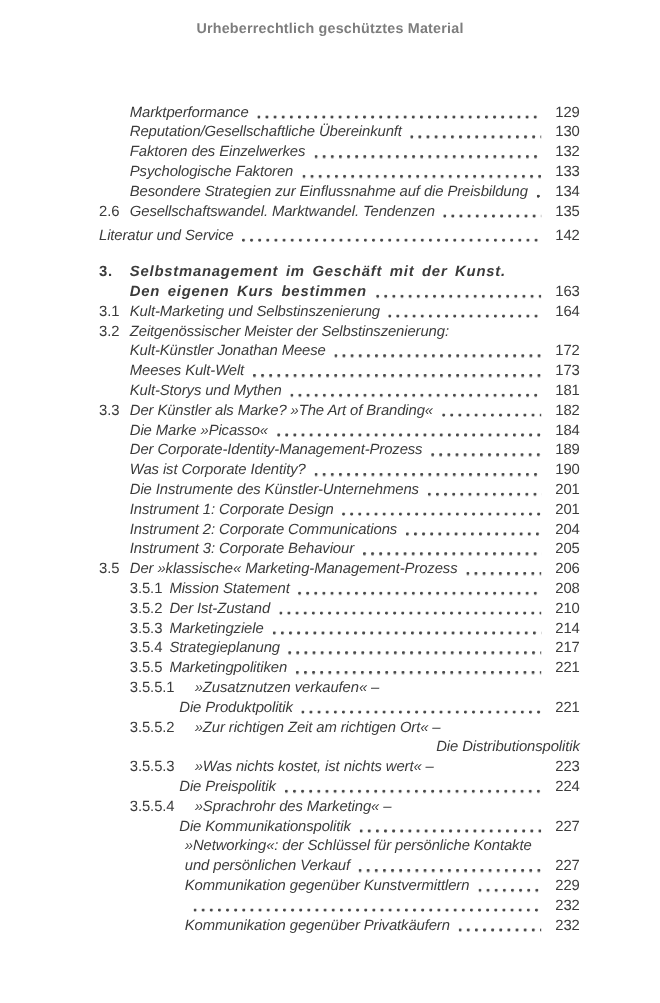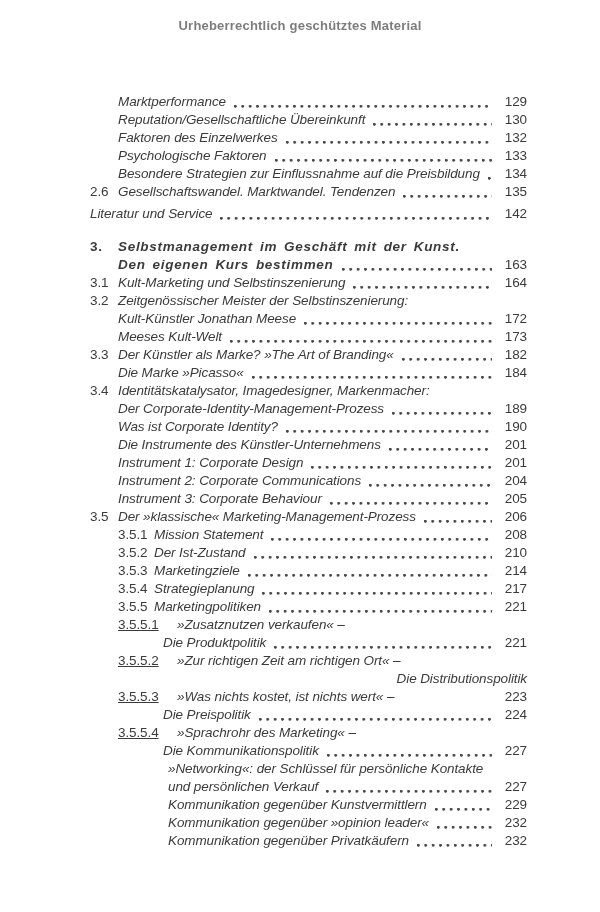--- a/index.html
+++ b/index.html
@@ -43,21 +43,21 @@
     line-height: 18px;
     white-space: nowrap;
   }
   .num { flex: 0 0 auto; margin-top: 12px; }
   .txt { flex: 0 0 auto; font-style: italic; }
 
   .lvl-l1 .num { width: 28px; }
   .lvl-l2 { padding-left: 28px; }
   .lvl-l2 .num { width: 36px; }
   .lvl-l3 { padding-left: 28px; }
-  .lvl-l3 .num { width: 59px; text-decoration: underline; }
+  .lvl-l3 .num { width: 59px; }
   .lvl-l4  { padding-left: 73px; }
   .lvl-l4b { padding-left: 80px; flex-direction: column; }
   .lvl-l5  { padding-left: 78px; }
 
   .bold .num, .bold .txt {
     font-weight: 700;
     letter-spacing: 0.7px;
     word-spacing: 2.5px;
   }
 
@@ -156,34 +156,36 @@
           <span class="leader"></span>
           <span class="pg">172</span>
         </div>
         <div class="row lvl-l1">
           <span class="num"></span>
           <span class="txt">Meeses Kult-Welt</span>
           <span class="leader"></span>
           <span class="pg">173</span>
         </div>
         <div class="row lvl-l1">
+          <span class="num"></span>
+          <span class="txt">Kult-Storys und Mythen</span>
+          <span class="leader"></span>
+          <span class="pg">181</span>
+        </div>
+        <div class="row lvl-l1">
           <span class="num">3.3</span>
           <span class="txt">Der Künstler als Marke? »The Art of Branding«</span>
           <span class="leader"></span>
           <span class="pg">182</span>
         </div>
         <div class="row lvl-l1">
           <span class="num"></span>
           <span class="txt">Die Marke »Picasso«</span>
           <span class="leader"></span>
           <span class="pg">184</span>
-        </div>
-        <div class="row lvl-l1">
-          <span class="num">3.4</span>
-          <span class="txt">Identitätskatalysator, Imagedesigner, Markenmacher:</span>
         </div>
         <div class="row lvl-l1">
           <span class="num"></span>
           <span class="txt">Der Corporate-Identity-Management-Prozess</span>
           <span class="leader"></span>
           <span class="pg">189</span>
         </div>
         <div class="row lvl-l1">
           <span class="num"></span>
           <span class="txt">Was ist Corporate Identity?</span>
@@ -293,21 +295,20 @@
           <span class="txt">und persönlichen Verkauf</span>
           <span class="leader"></span>
           <span class="pg">227</span>
         </div>
         <div class="row lvl-l5">
           <span class="txt">Kommunikation gegenüber Kunstvermittlern</span>
           <span class="leader"></span>
           <span class="pg">229</span>
         </div>
         <div class="row lvl-l5">
-          <span class="txt">Kommunikation gegenüber »opinion leader«</span>
           <span class="leader"></span>
           <span class="pg">232</span>
         </div>
         <div class="row lvl-l5">
           <span class="txt">Kommunikation gegenüber Privatkäufern</span>
           <span class="leader"></span>
           <span class="pg">232</span>
         </div>
       </div>
     </div>

